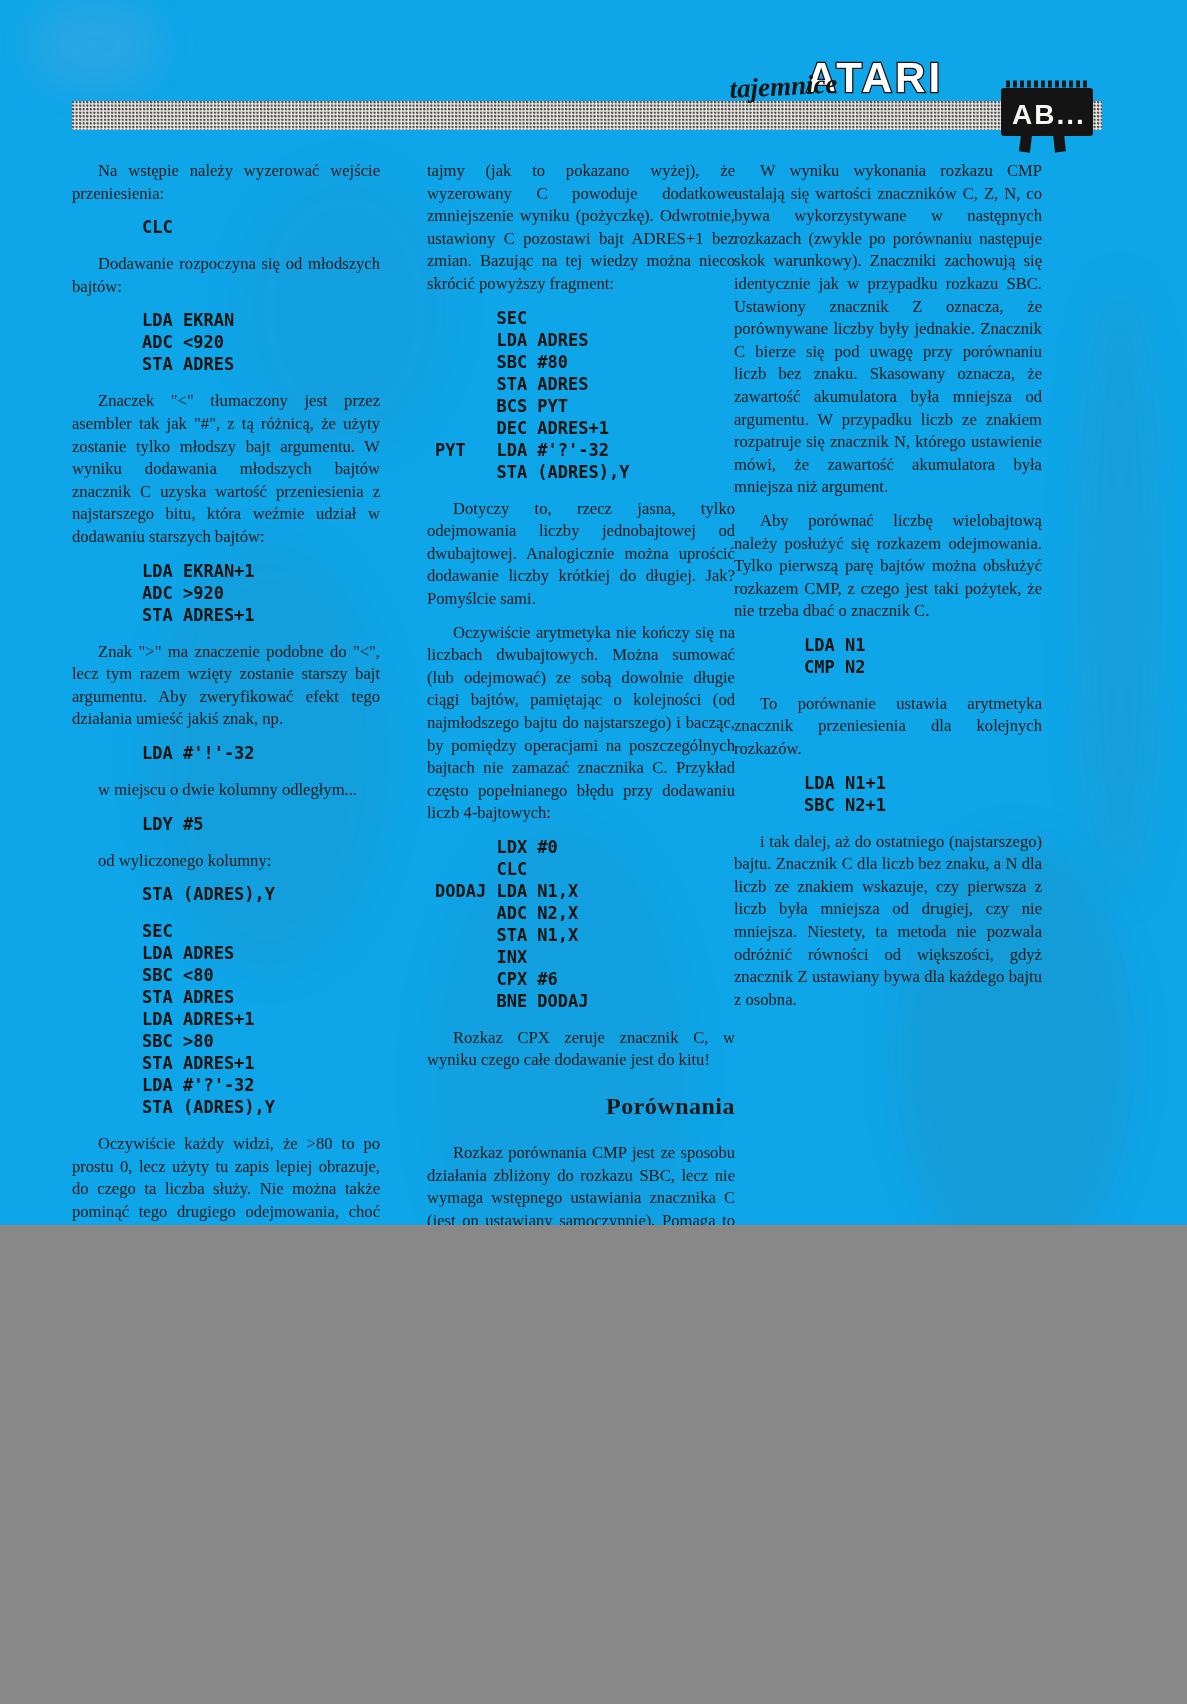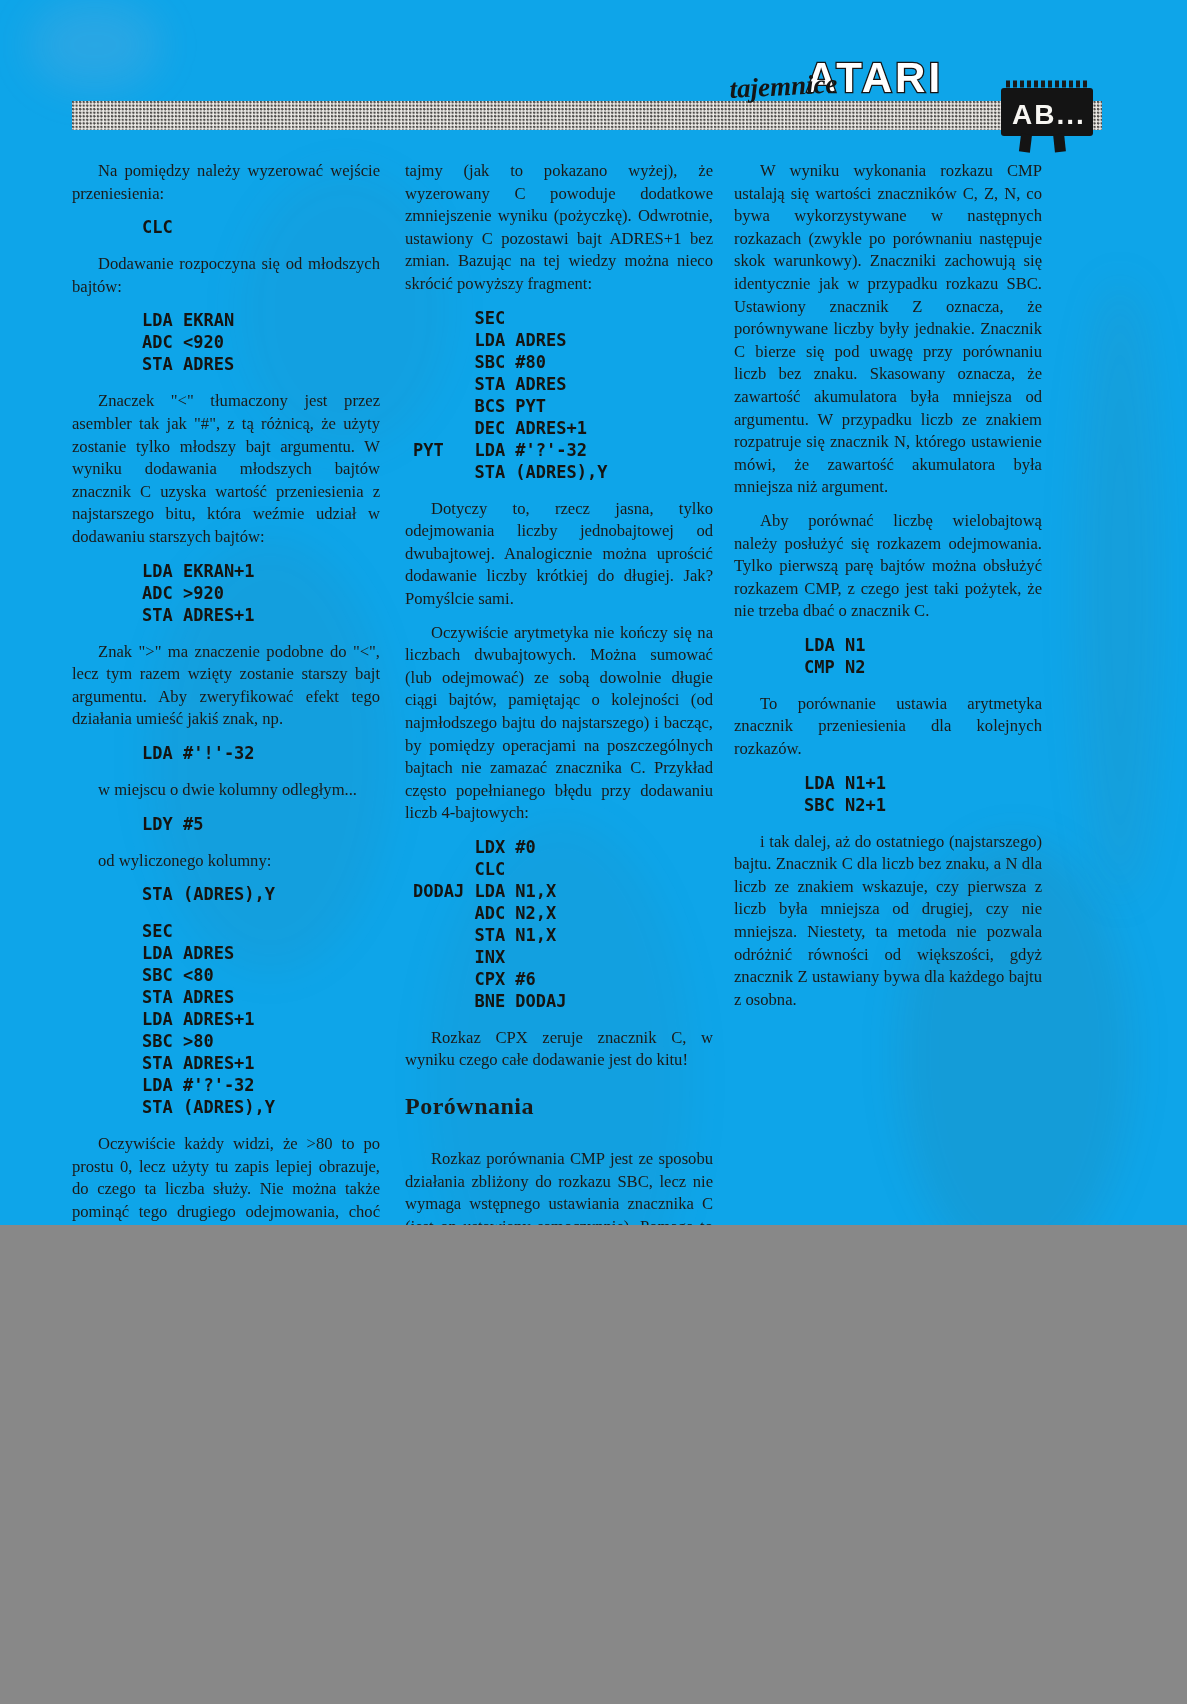--- a/index.html
+++ b/index.html
@@ -23,35 +23,35 @@
   }
   .logo-svg{position:absolute;left:728px;top:42px;}
   .ab-svg{position:absolute;left:996px;top:76px;}
   
   .col{
     position:absolute;top:160px;width:308px;
     font-size:16.6px;line-height:22.6px;
     text-align:justify;
   }
   .col-1{left:72px;}
-  .col-2{left:405px;}
+  .col-2{left:427px;}
   .col-3{left:734px;}
   .para{margin:0 0 11px 0;text-indent:26px;}
   .para.noindent{text-indent:0;}
   pre.code{
     font-family:"DejaVu Sans Mono","Liberation Mono",monospace;
     font-size:17px;line-height:22px;font-weight:bold;
     margin:8px 0 15px 0;padding:0 0 0 70px;
     color:#151411;text-align:left;
   }
   pre.code.labeled{padding-left:8px;}
   h2.sect{
     font-size:24px;line-height:28px;font-weight:bold;
-    text-align:left;letter-spacing:.5px;
-    margin:20px 0 28px 0;text-indent:0;
+    text-align:right;letter-spacing:.5px;
+    margin:20px 0 22px 0;text-indent:0;
   }
   
   .cartoon-svg{position:absolute;left:738px;top:1238px;}
   .jump-svg{position:absolute;left:1016px;top:1520px;}
   .page-num{
     position:absolute;left:1072px;top:1632px;
     font-size:20px;font-weight:bold;color:#4a4946;letter-spacing:1px;
   }
   svg text{font-family:"Liberation Sans",sans-serif;}
 </style>
@@ -76,21 +76,21 @@
 
   <svg class="ab-svg" width="104" height="82" viewBox="0 0 104 82">
     <line x1="10" y1="8" x2="92" y2="8" stroke="#1a1a1a" stroke-width="7" stroke-dasharray="4 3"></line>
     <rect x="5" y="12" width="92" height="48" rx="3" fill="#141414"></rect>
     <rect x="24" y="58" width="11" height="18" fill="#141414" transform="rotate(7 29 67)"></rect>
     <rect x="58" y="58" width="11" height="18" fill="#141414" transform="rotate(-6 63 67)"></rect>
     <text x="16" y="48" font-size="28" font-weight="bold" letter-spacing="2" fill="#f7f6f2">AB...</text>
   </svg>
 
   <div class="col col-1">
-      <p class="para">Na pomiędzy należy wyzerować wejście przeniesienia:</p>
+      <p class="para">Na wstępie należy wyzerować wejście przeniesienia:</p>
       <pre class="code">CLC</pre>
       <p class="para">Dodawanie rozpoczyna się od młodszych bajtów:</p>
       <pre class="code">LDA EKRAN
 ADC &lt;920
 STA ADRES</pre>
       <p class="para">Znaczek "&lt;" tłumaczony jest przez asembler tak jak "#", z tą różnicą, że użyty zostanie tylko młodszy bajt argumentu. W wyniku dodawania młodszych bajtów znacznik C uzyska wartość przeniesienia z najstarszego bitu, która weźmie udział w dodawaniu starszych bajtów:</p>
       <pre class="code">LDA EKRAN+1
 ADC &gt;920
 STA ADRES+1</pre>
       <p class="para">Znak "&gt;" ma znaczenie podobne do "&lt;", lecz tym razem wzięty zostanie starszy bajt argumentu. Aby zweryfikować efekt tego działania umieść jakiś znak, np.</p>

